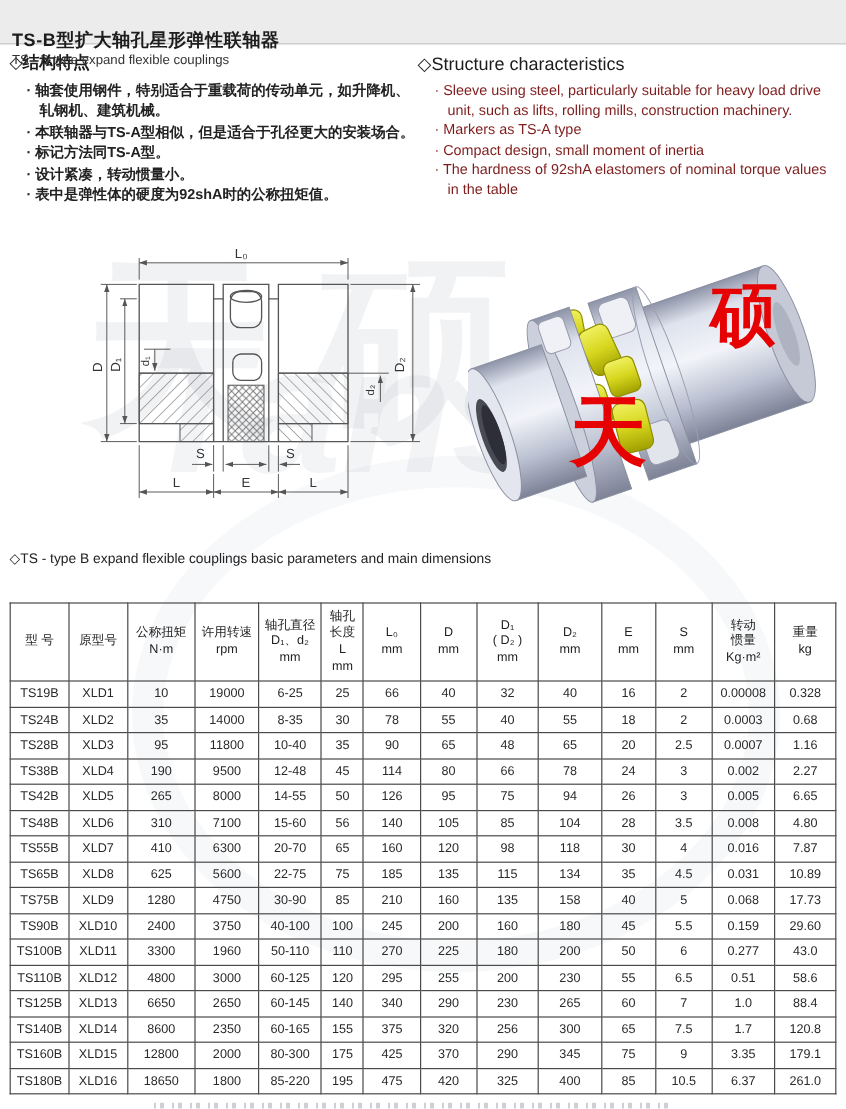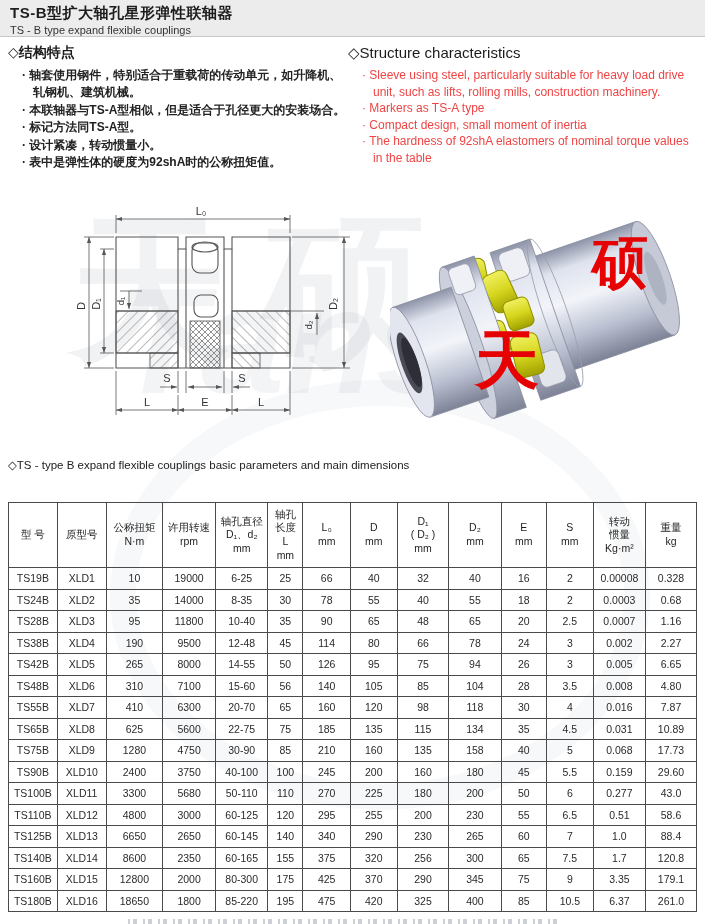--- a/index.html
+++ b/index.html
@@ -11,35 +11,35 @@
   .wm-cn{left:70px;top:185px;font-size:160px;font-weight:bold;letter-spacing:34px;color:rgba(120,128,145,0.10);}
   .wm-latin{left:115px;top:255px;font-size:150px;font-weight:bold;font-style:italic;color:rgba(120,130,150,0.09);}
   .wm-ring{left:110px;top:380px;width:540px;height:430px;border-radius:50%;
            border:26px solid rgba(100,110,130,0.05);box-sizing:border-box;}
   .footer-cut{position:absolute;left:128px;bottom:0;width:430px;height:5px;opacity:.5;
      background:repeating-linear-gradient(90deg,#9aa0a8 0 2px,transparent 2px 5px,#9aa0a8 5px 9px,transparent 9px 15px);}
 
   
   .title-band{position:absolute;z-index:2;top:0;left:0;right:0;height:37px;background:#ececec;
               border-bottom:1px solid #c8c8c8;padding:4px 0 0 10px;box-sizing:border-box;}
-  .title-cn{font-size:15px;font-weight:bold;color:#1d1d1d;letter-spacing:.5px;}
+  .title-cn{font-size:15px;font-weight:bold;color:#1d1d1d;letter-spacing:.5px;margin-top:20px;}
   .title-en{font-size:11px;color:#333;margin-top:1px;}
 
   
   .features{position:absolute;z-index:1;top:44px;left:0;width:705px;display:flex;}
   .feat-col{box-sizing:border-box;}
   .feat-cn{width:348px;padding-left:8px;}
   .feat-en{width:357px;padding-right:4px;}
   .feat-heading-cn{font-size:14px;font-weight:bold;color:#1c1c1c;}
   .feat-heading-en{font-size:15px;color:#1c1c1c;}
   ul.feat-list{list-style:none;margin:5px 0 0 0;padding:0 0 0 14px;}
   ul.feat-list li{padding-left:11px;text-indent:-11px;}
   ul.feat-list li::before{content:"· ";}
   .feat-cn ul.feat-list li{font-size:12px;font-weight:bold;line-height:1.45;color:#222;}
-  .feat-en ul.feat-list li{font-size:12px;line-height:1.38;color:#ef4444;}
+  .feat-en ul.feat-list li{font-size:12px;line-height:1.38;color:#7f1d1d;}
 
   
   .diagram-row{position:absolute;z-index:1;top:200px;left:0;width:705px;height:250px;}
   svg text{font-family:"Liberation Sans","DejaVu Sans",sans-serif;}
 
   
   .tbl-head{position:absolute;z-index:1;top:453px;left:8px;}
   .tbl-head-cn{font-size:14.5px;font-weight:bold;color:#1c1c1c;}
   .tbl-head-en{font-size:11.5px;color:#222;margin-top:5px;}
   .table-wrap{position:absolute;z-index:1;top:502px;left:8px;width:689px;}
@@ -434,21 +434,21 @@
             <td>180</td>
             <td>45</td>
             <td>5.5</td>
             <td>0.159</td>
             <td>29.60</td>
           </tr>
           <tr>
             <td>TS100B</td>
             <td>XLD11</td>
             <td>3300</td>
-            <td>5680</td>
+            <td>1960</td>
             <td>50-110</td>
             <td>110</td>
             <td>270</td>
             <td>225</td>
             <td>180</td>
             <td>200</td>
             <td>50</td>
             <td>6</td>
             <td>0.277</td>
             <td>43.0</td>

